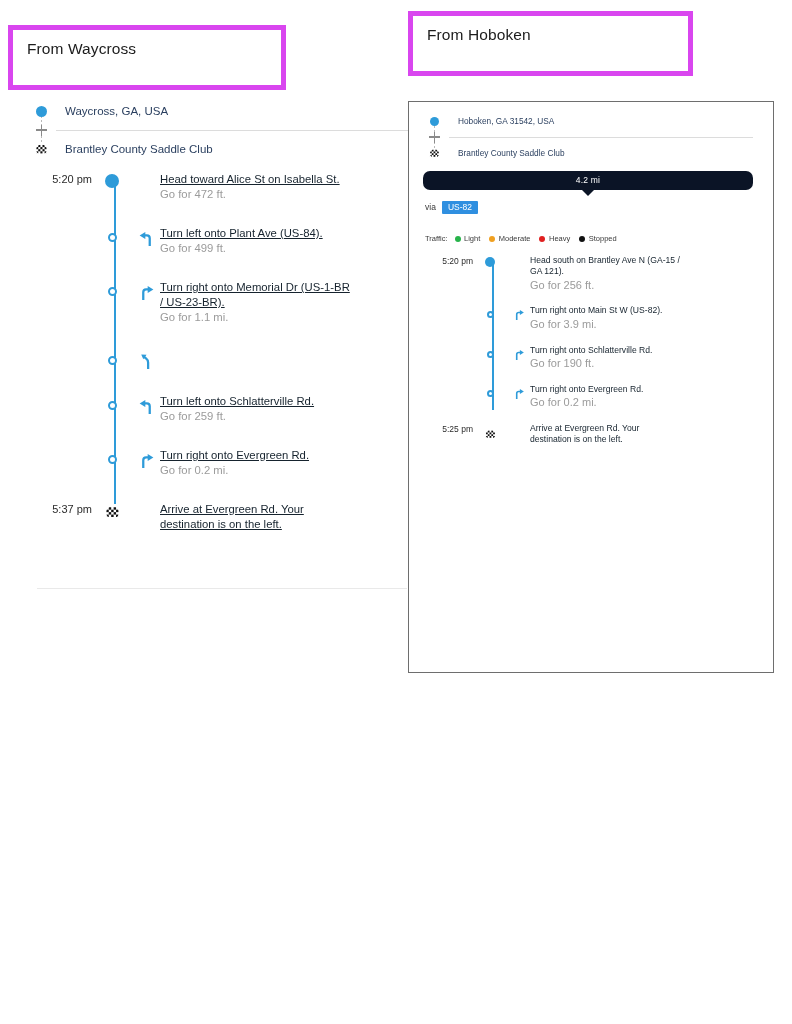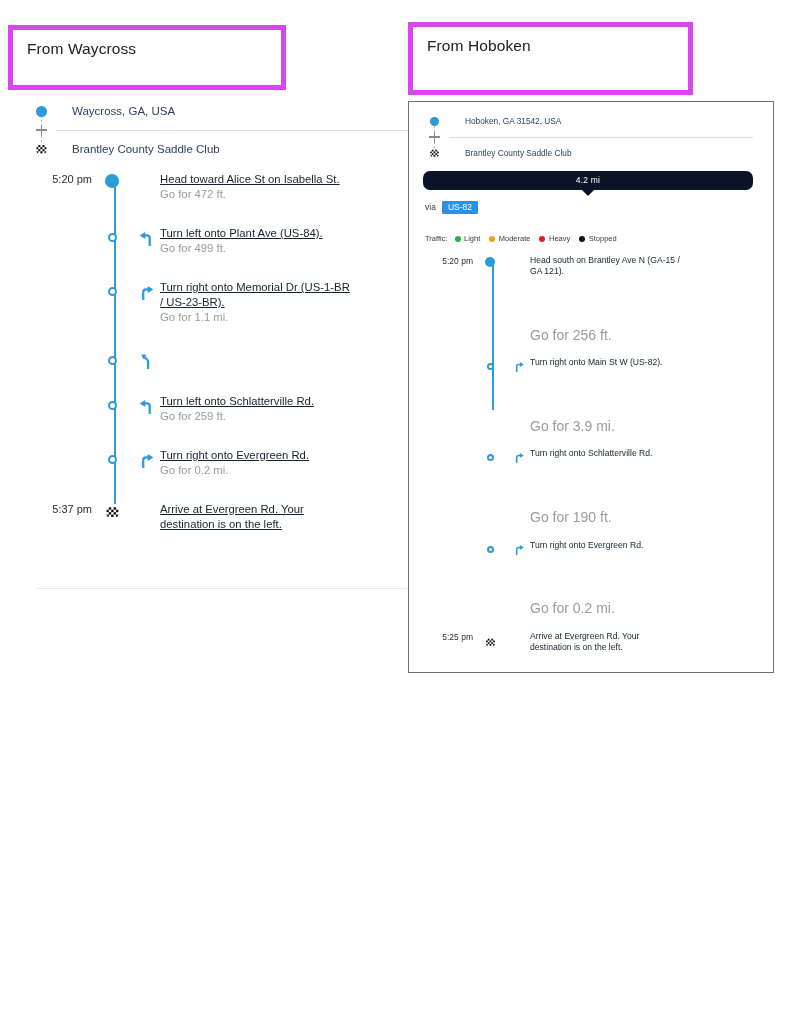--- a/index.html
+++ b/index.html
@@ -25,21 +25,21 @@
     padding: 10px 14px;
   }
   .title-box .title-text {
     font-size: 15.5px;
     color: #1c1c1c;
     font-weight: 400;
     letter-spacing: .1px;
     line-height: 1.2;
   }
   #title-left  { left: 8px;   top: 25px;  width: 278px; height: 65px; }
-  #title-right { left: 408px; top: 22px;  width: 285px; height: 73px; }
+  #title-right { left: 408px; top: 11px;  width: 285px; height: 65px; }
 
   
   #panel-left {
     position: absolute;
     left: 30px; top: 100px;
     width: 380px; height: 490px;
     background: #ffffff;
   }
   #panel-right {
     position: absolute;
@@ -73,21 +73,21 @@
     flex: 0 0 22px;
   }
   .dot-origin {
     width: 11px; height: 11px;
     border-radius: 50%;
     background: #2e9bd9;
   }
   .endpoint-label {
     font-size: 11.5px;
     color: #2a3f5f;
-    margin-left: 20px;
+    margin-left: 13px;
     white-space: nowrap;
   }
   .mid-row {
     display: flex;
     align-items: center;
     height: 16px;
     position: relative;
   }
   .plus-icon {
     position: relative;
@@ -246,21 +246,21 @@
   #panel-left .step-instr { font-size: 11.3px; text-decoration: underline; }
   #panel-left .step-dist  { font-size: 11.3px; }
   #panel-left .step { margin-bottom: 24px; }
   #panel-left .steps-spine { left: 83.8px; }
 
   
   #panel-right .step-time { width: 50px; font-size: 8.5px; }
   #panel-right .step-marker { width: 34px; }
   #panel-right .step-arrow { width: 23px; }
   #panel-right .step-instr { font-size: 8.6px; }
-  #panel-right .step-dist  { font-size: 14px; margin-top: 48px; }
+  #panel-right .step-dist  { font-size: 11px; }
   #panel-right .step { margin-bottom: 13px; }
   #panel-right .steps-spine { left: 68.5px; }
   #panel-right .marker-origin { width: 10px; height: 10px; }
   #panel-right .marker-node { width: 3px; height: 3px; border-width: 2px; margin-top: 4px; }
   #panel-right .endpoint-label { font-size: 8.3px; }
 
   
   #left-bottom-rule {
     position: absolute;
     left: 37px; top: 588px;

